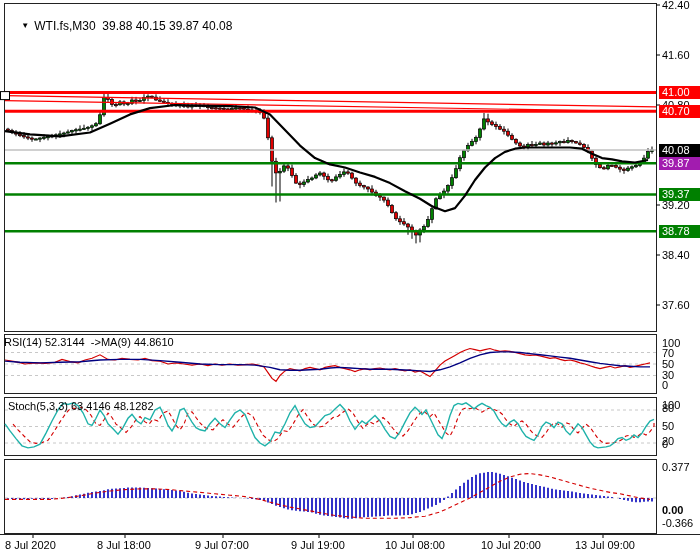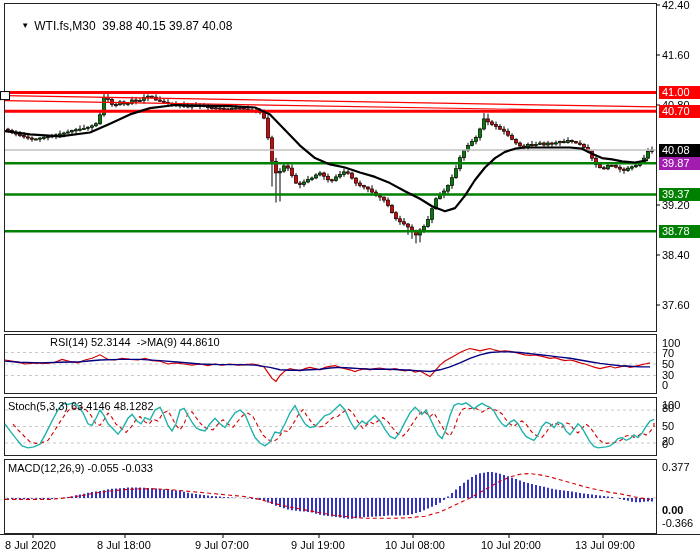--- a/index.html
+++ b/index.html
@@ -546,23 +546,22 @@
       <line x1="656" x2="660" y1="105.0" y2="105.0" stroke="#000" stroke-width="1"></line>
       <line x1="656" x2="660" y1="205.0" y2="205.0" stroke="#000" stroke-width="1"></line>
       <line x1="656" x2="660" y1="255.0" y2="255.0" stroke="#000" stroke-width="1"></line>
       <line x1="656" x2="660" y1="305.0" y2="305.0" stroke="#000" stroke-width="1"></line>
     </svg>
 
   <div class="txt title">
     <span class="tri">▼</span><span>WTI.fs,M30</span>&nbsp;&nbsp;<span>39.88 40.15 39.87 40.08</span>
   </div>
 
-  <div class="txt ind-label" style="left:14px;top:336px;padding-left:36px;">RSI(14) 52.3144  -&gt;MA(9) 44.8610</div>
+  <div class="txt ind-label" style="left:4px;top:336px;">RSI(14) 52.3144  -&gt;MA(9) 44.8610</div>
   <div class="txt ind-label" style="left:8px;top:400px;">Stoch(5,3,3) 63.4146 48.1282</div>
-  <div class="txt ind-label" style="left:8px;top:462px;">MACD(12,26,9) -0.055 -0.033</div>
 
   <div id="price-axis">
       <div class="ytick" style="top: -1px;">42.40</div>
       <div class="ytick" style="top: 49px;">41.60</div>
       <div class="ytick" style="top: 99px;">40.80</div>
       <div class="ytick" style="top: 199px;">39.20</div>
       <div class="ytick" style="top: 249px;">38.40</div>
       <div class="ytick" style="top: 299px;">37.60</div>
       <div class="badge" style="top: 86px; background: rgb(255, 0, 0);">41.00</div>
       <div class="badge" style="top: 104.75px; background: rgb(255, 0, 0);">40.70</div>

